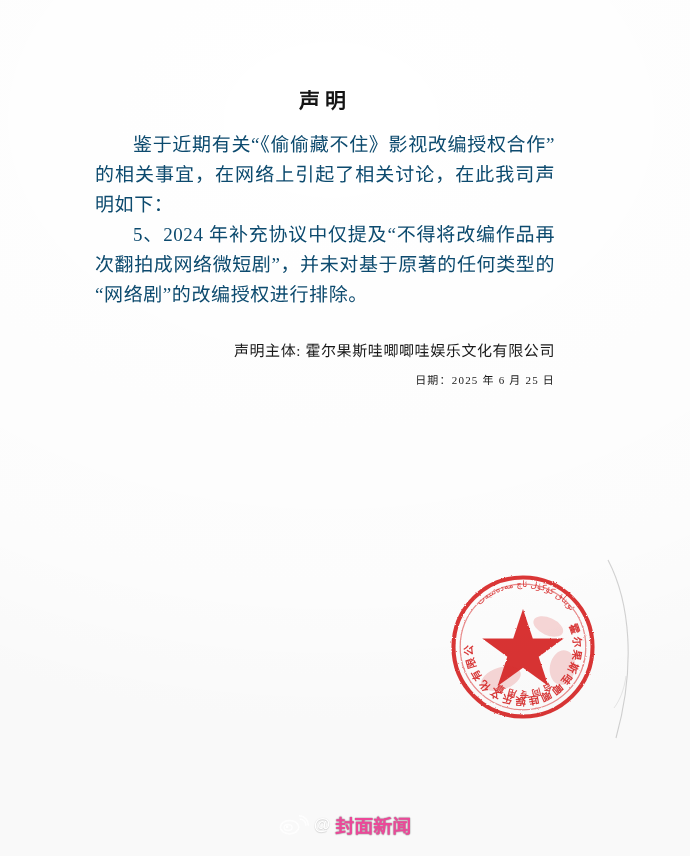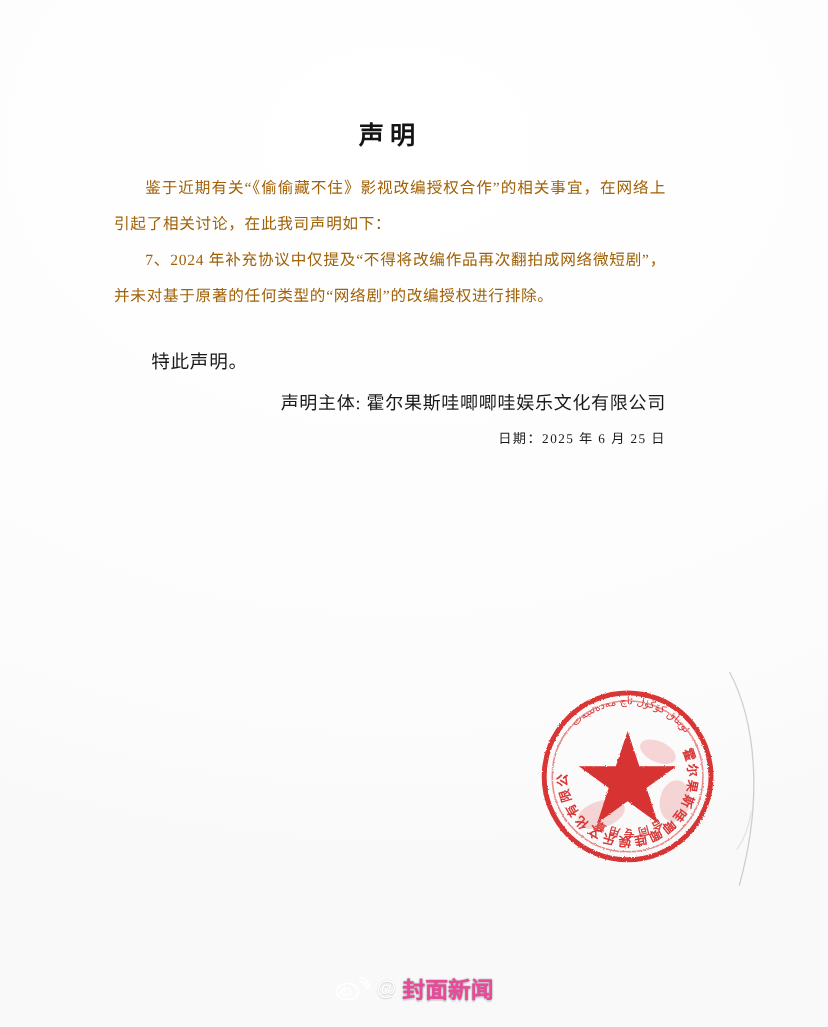--- a/index.html
+++ b/index.html
@@ -40,21 +40,21 @@
     width: 60px;
     height: 190px;
     pointer-events: none;
     opacity: .75;
   }
 
   
   .doc {
     position: absolute;
     left: 0;
-    top: 12px;
+    top: 0;
     width: 650px;
   }
 
   .doc-title {
     text-align: center;
     font-size: 21px;
     font-weight: bold;
     letter-spacing: 5px;
     margin: 0;
     padding-top: 84px;
@@ -62,27 +62,27 @@
     font-family: "Liberation Serif", "DejaVu Serif", serif;
   }
 
   .body-block {
     margin-top: 16px;
     padding: 0 95px 0 95px;
   }
 
   p.para {
     margin: 0 0 0 0;
-    font-size: 13px;
+    font-size: 19px;
     line-height: 30px;
     text-indent: 2em;
     text-align: justify;
     text-justify: inter-ideograph;
     letter-spacing: 0.6px;
-    color: #a16207;
+    color: #0c4a6e;
     word-break: break-all;
   }
 
   
   .closing {
     padding: 0 95px;
     margin-top: 26px;
   }
   .closing .closing-line {
     font-size: 15.5px;
@@ -174,25 +174,24 @@
     <path d="M12 4 C 34 46, 40 110, 20 182" stroke="#8a8a8a" stroke-width="1.1" opacity="0.5" fill="none"></path>
     <path d="M30 120 C 28 134, 24 144, 18 152" stroke="#9a9a9a" stroke-width="0.9" opacity="0.35" fill="none"></path>
   </svg>
 
   <div class="doc">
 
     <h1 class="doc-title">声明</h1>
 
     <div class="body-block">
       <p class="para">鉴于近期有关“《偷偷藏不住》影视改编授权合作”的相关事宜，在网络上引起了相关讨论，在此我司声明如下：</p>
-      <p class="para">7、2024 年补充协议中仅提及“不得将改编作品再次翻拍成网络微短剧”，并未对基于原著的任何类型的“网络剧”的改编授权进行排除。</p>
+      <p class="para">5、2024 年补充协议中仅提及“不得将改编作品再次翻拍成网络微短剧”，并未对基于原著的任何类型的“网络剧”的改编授权进行排除。</p>
     </div>
 
     <div class="closing">
-      <p class="closing-line">特此声明。</p>
 
       <div class="signature-block">
         <p class="sig-line">声明主体: 霍尔果斯哇唧唧哇娱乐文化有限公司</p>
         <p class="sig-date">日期：2025 年 6 月 25 日</p>
       </div>
     </div>
 
   </div>
 
   <div class="seal">

